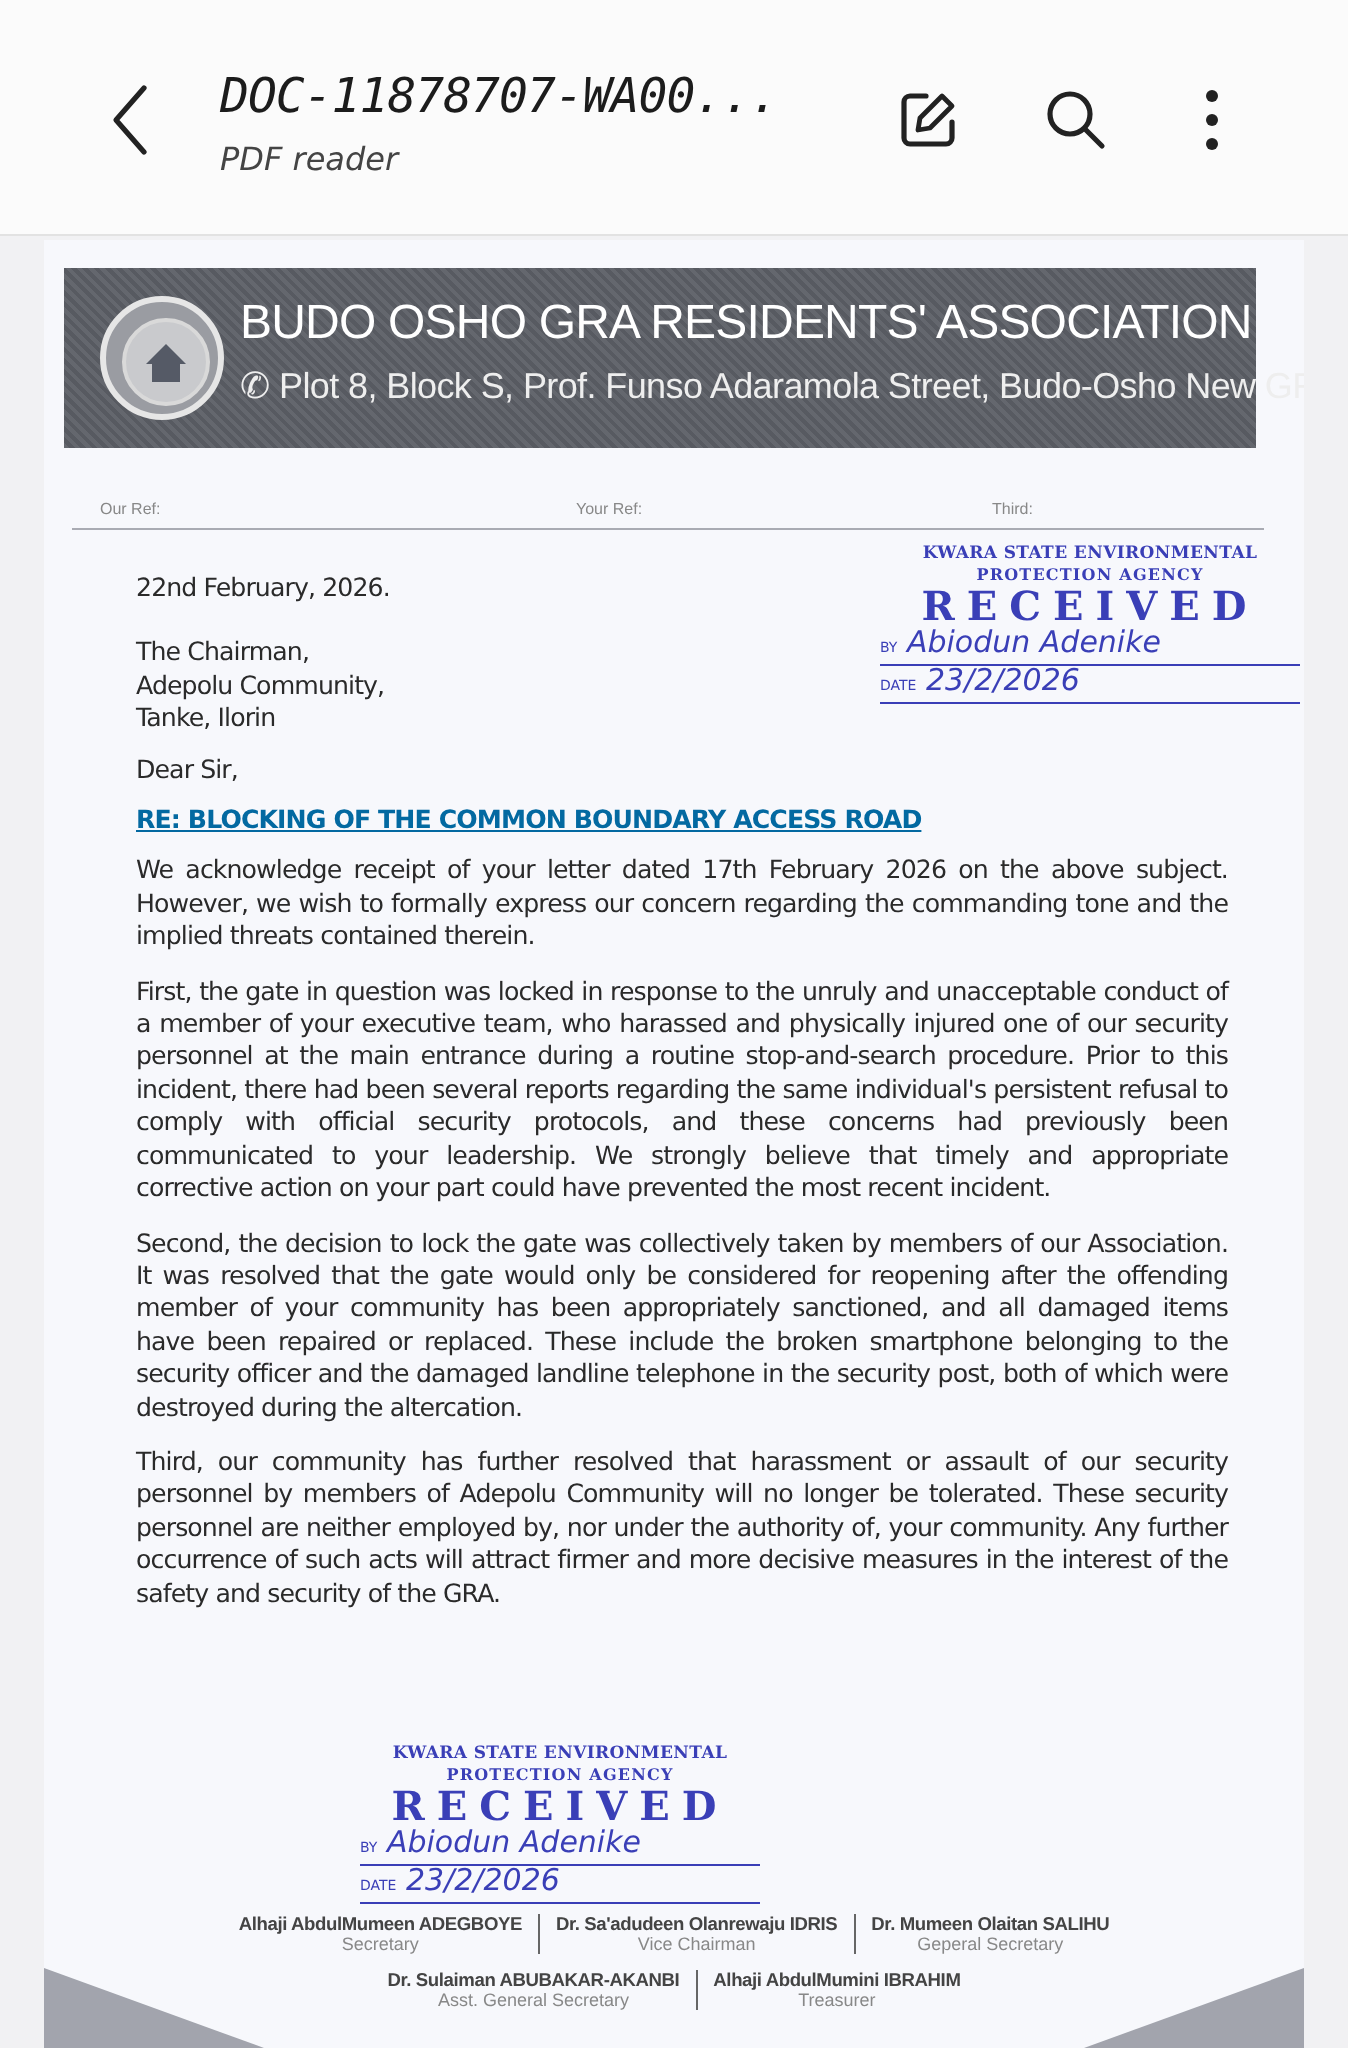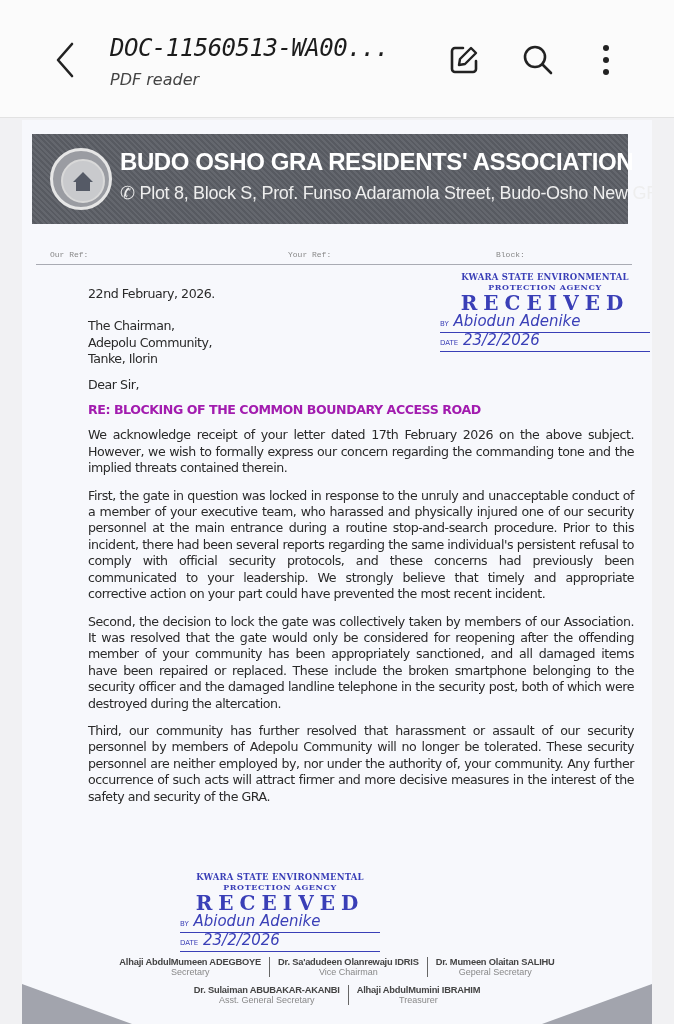--- a/index.html
+++ b/index.html
@@ -7,30 +7,30 @@
   .appbar { position:absolute; left:0; top:0; width:674px; height:117px; background:#fbfbfb; border-bottom:1px solid #e2e2e2; }
   .back { position:absolute; left:48px; top:38px; width:36px; height:44px; cursor:pointer; }
   .title { position:absolute; left:110px; top:34px; font-family:"DejaVu Sans Mono", monospace; font-style:italic; font-size:24px; color:#1c1c1c; letter-spacing:-0.5px; white-space:nowrap; }
   .subtitle { position:absolute; left:110px; top:70px; font-size:16px; font-style:italic; color:#444; }
   .icon-btn { position:absolute; top:38px; width:40px; height:44px; display:flex; align-items:center; justify-content:center; cursor:pointer; }
   .page { position:absolute; left:22px; top:120px; width:630px; height:904px; background:#f7f8fc; overflow:hidden; }
   .banner { position:absolute; left:10px; top:14px; width:596px; height:90px; background:#5c5f66;
     background-image:repeating-linear-gradient(45deg, rgba(255,255,255,0.05) 0 2px, rgba(0,0,0,0.05) 2px 4px); }
   .logo { position:absolute; left:18px; top:14px; width:56px; height:56px; border-radius:50%; border:3px solid #e6e6e6; background:#9a9ca2; }
   .logo-inner { position:absolute; left:8px; top:8px; width:40px; height:40px; border-radius:50%; border:2px solid #d9d9d9; background:#c9cacd; display:flex; align-items:center; justify-content:center; }
-  .org-name { position:absolute; left:88px; top:14px; color:#fff; font-family:"Liberation Sans", sans-serif; font-weight:bold; font-size:24px; letter-spacing:-0.4px; white-space:nowrap; }
+  .org-name { position:absolute; left:88px; top:14px; color:#fff; font-family:"Liberation Sans", sans-serif; font-weight:normal; font-size:24px; letter-spacing:-0.4px; white-space:nowrap; }
   .org-addr { position:absolute; left:88px; top:48px; color:#eee; font-family:"Liberation Sans", sans-serif; font-size:18px; letter-spacing:-0.3px; white-space:nowrap; }
-  .ref-line { position:absolute; left:14px; top:128px; width:596px; height:16px; border-bottom:1px solid #a9abb3; font-size:8px; color:#888; font-family:Liberation Mono, monospace; }
+  .ref-line { position:absolute; left:14px; top:128px; width:596px; height:16px; border-bottom:1px solid #a9abb3; font-size:8px; color:#888; font-family:Liberation Sans, sans-serif; }
   .ref-line span { position:absolute; top:2px; }
-  .letter { position:absolute; left:46px; top:166px; width:546px; font-family:"DejaVu Sans", sans-serif; font-size:12.6px; color:#2a2a2a; line-height:16.4px; letter-spacing:-0.45px;margin-left:20px; }
+  .letter { position:absolute; left:46px; top:166px; width:546px; font-family:"DejaVu Sans", sans-serif; font-size:12.6px; color:#2a2a2a; line-height:16.4px; letter-spacing:-0.45px; }
   .letter p { margin:0; text-align:justify; }
   .date { margin-bottom:16px !important; }
   .addr { margin-bottom:9px !important; }
   .salut { margin-bottom:9px !important; }
-  .subject { font-weight:bold; margin-bottom:9px !important; color:#a21caf; }
+  .subject { font-weight:bold; text-decoration:underline; margin-bottom:9px !important; color:#0369a1; }
   .para { margin-bottom:11px !important; }
   .stamp { position:absolute; color:#3a3fb7; font-family:"DejaVu Serif", serif; font-weight:bold; text-align:center; }
   .stamp .l1 { font-size:8.5px; letter-spacing:0.2px; }
   .stamp .l2 { font-size:8px; letter-spacing:0.6px; }
   .stamp .l3 { font-size:20px; letter-spacing:6px; line-height:22px; }
   .stamp .l4, .stamp .l5 { font-family:"DejaVu Sans", sans-serif; font-weight:normal; font-style:italic; font-size:15px; text-align:left; line-height:15px; border-bottom:1px solid #3a3fb7; white-space:nowrap; }
   .stamp .lab { font-size:7px; font-weight:normal; font-style:normal; }
   .stamp1 { left:418px; top:152px; width:210px; }
   .stamp2 { left:158px; top:752px; width:200px; }
   .sigs { position:absolute; left:0; width:630px; text-align:center; font-family:"Liberation Sans", sans-serif; color:#555; }
@@ -44,21 +44,21 @@
 </style>
 </head>
 <body>
 
 <div class="appbar">
   <div class="back">
     <svg width="36" height="44" viewBox="0 0 36 44">
         <path d="M24 6 L10 22 L24 38" fill="none" stroke="#222" stroke-width="2.6" stroke-linecap="round" stroke-linejoin="round"></path>
       </svg>
   </div>
-  <div class="title">DOC-11560513-WA00...</div>
+  <div class="title">DOC-11878707-WA00...</div>
   <div class="subtitle">PDF reader</div>
   <div class="icon-btn" style="left:444px">
     <svg width="36" height="36" viewBox="0 0 36 36">
         <path d="M17 6 H9 a3 3 0 0 0 -3 3 V27 a3 3 0 0 0 3 3 H27 a3 3 0 0 0 3 -3 V19" fill="none" stroke="#222" stroke-width="2.6" stroke-linecap="round"></path>
         <path d="M13 23 L14 17 L25 6 L30 11 L19 22 Z" fill="none" stroke="#222" stroke-width="2.4" stroke-linejoin="round"></path>
       </svg>
   </div>
   <div class="icon-btn" style="left:518px">
     <svg width="36" height="36" viewBox="0 0 36 36">
         <circle cx="15" cy="15" r="10" fill="none" stroke="#222" stroke-width="2.6"></circle>
@@ -85,21 +85,21 @@
     </div>
     <div class="org-name">BUDO OSHO GRA RESIDENTS' ASSOCIATION</div>
     <div class="org-addr">
       <span>✆ </span><span>Plot 8, Block S, Prof. Funso Adaramola Street, Budo-Osho New GRA, Ilorin, Nigeria</span>
     </div>
   </div>
 
   <div class="ref-line">
     <span style="left:14px">Our Ref:</span>
     <span style="left:252px">Your Ref:</span>
-    <span style="left:460px">Block:</span>
+    <span style="left:460px">Third:</span>
   </div>
 
   <div class="stamp stamp1">
     <div class="l1">KWARA STATE ENVIRONMENTAL</div>
     <div class="l2">PROTECTION AGENCY</div>
     <div class="l3">RECEIVED</div>
     <div class="l4"><span class="lab">BY</span> <span>Abiodun Adenike</span></div>
     <div class="l5"><span class="lab">DATE</span> <span>23/2/2026</span></div>
   </div>
 

